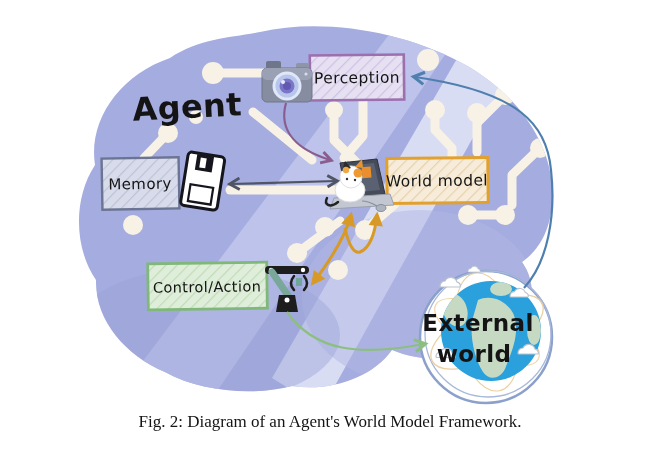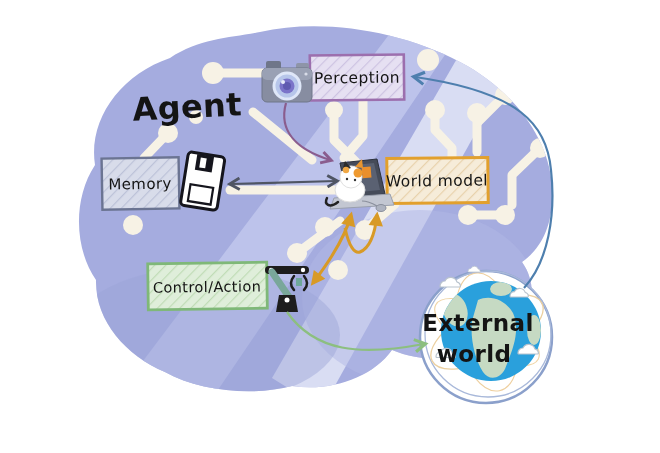--- a/index.html
+++ b/index.html
@@ -208,13 +208,16 @@
     <text class="hand" x="478" y="331" font-size="23" font-weight="bold" text-anchor="middle">External</text>
     <text class="hand" x="474" y="362" font-size="23" font-weight="bold" text-anchor="middle">world</text>
   </g>
 
   <path d="M287,312 C 315,352 360,356 424,344" fill="none" stroke="#8cbf7f" stroke-width="2.2" marker-end="url(#mGreen)"></path>
   <path d="M524,288 C 548,262 556,215 551,170 C 547,125 520,92 415,77" fill="none" stroke="#4e7fae" stroke-width="2.2" marker-end="url(#mBlue)"></path>
 
   <text class="hand" x="187" y="118" font-size="32" font-weight="bold" text-anchor="middle" transform="rotate(-3 187 105)">Agent</text>
 </svg>
 
+<div class="caption">
+  <span>Fig. 2: Diagram of an Agent's World Model Framework.</span>
 </div>
+</div>
 
 </body></html>

